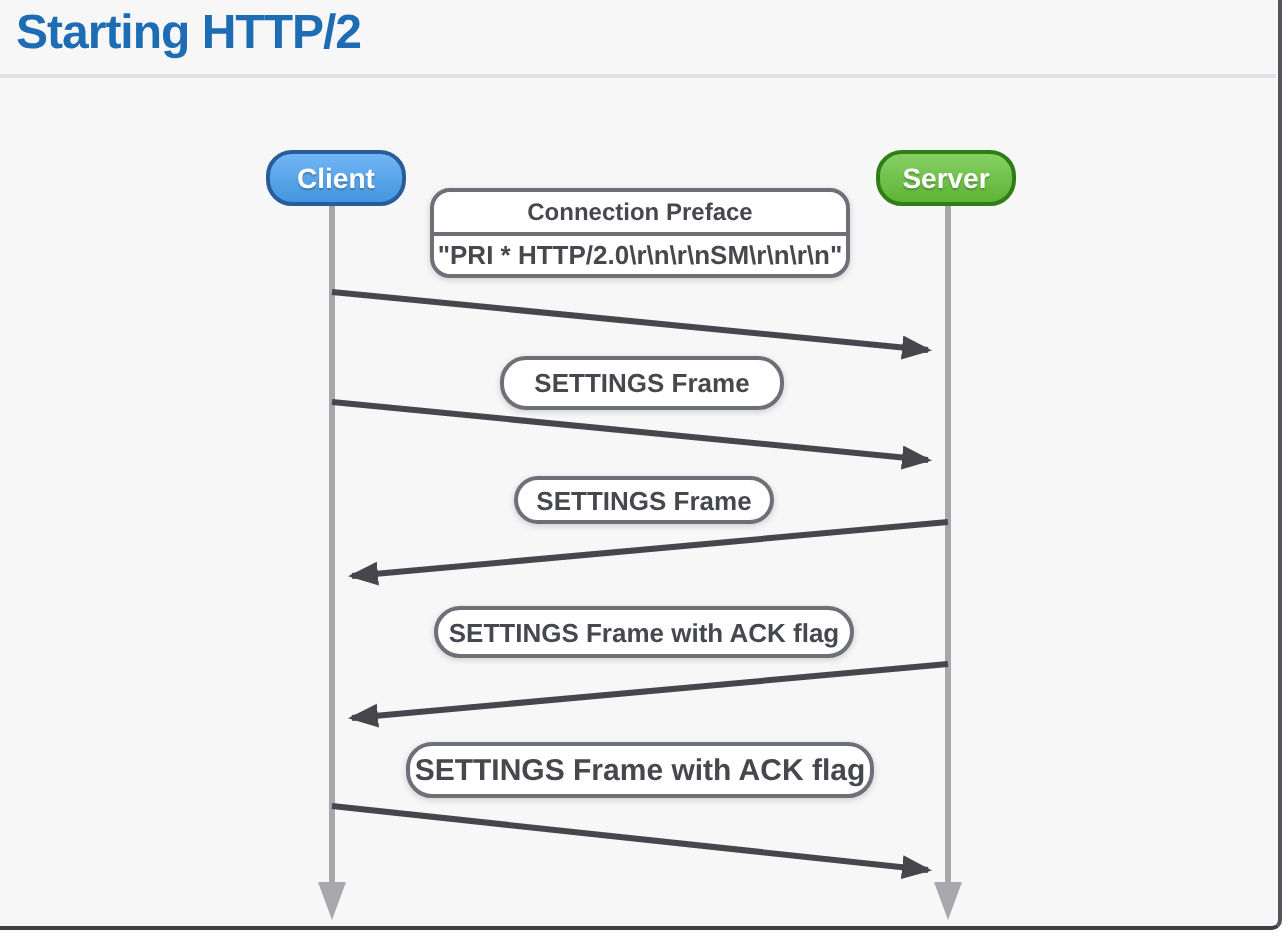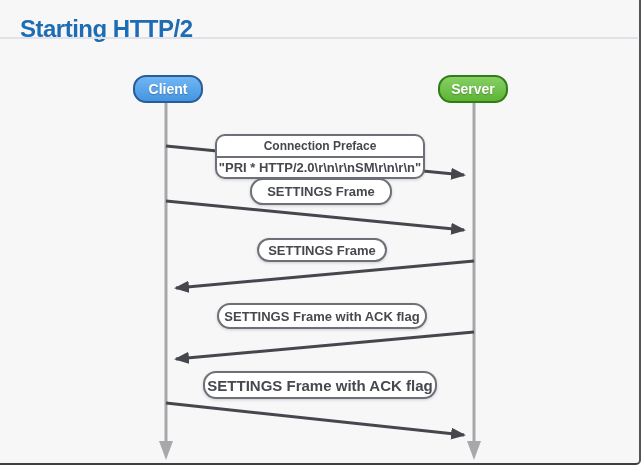--- a/index.html
+++ b/index.html
@@ -5,21 +5,21 @@
   html,body { margin:0; padding:0; background:#ffffff; font-family:"Liberation Sans", sans-serif; }
   .page { position:relative; width:644px; height:473px; background:#ffffff; overflow:hidden; }
   .slide {
     position:absolute; left:0; top:0; width:639px; height:463px;
     background:var(--background,#f7f7f8);
     border-right:2px solid #54555a;
     border-bottom:2px solid #3e3f43;
     border-radius:0 0 5px 0;
   }
   .page-title {
-    position:absolute; left:8px; top:3px; margin:12px;
+    position:absolute; left:8px; top:3px; margin:0;
     font-size:24px; font-weight:bold; letter-spacing:-0.5px;
     color:var(--title,#1d6cb4);
   }
   .title-divider {
     position:absolute; left:0; top:37px; width:638px; height:2px;
     background:#e1e1e7;
   }
   .overlay { position:absolute; left:0; top:0; }
   .actor {
     position:absolute; top:75px; height:24px;
@@ -42,21 +42,21 @@
   .note {
     position:absolute; box-sizing:border-box;
     background:#ffffff;
     border:2px solid var(--note-border,#6d7077);
     border-radius:13px;
     color:var(--note-text,#46484e); font-weight:bold;
     display:flex; align-items:center; justify-content:center;
     box-shadow:0 1px 3px rgba(60,60,70,.22);
     white-space:nowrap;
   }
-  .note-preface { left:215px; top:94px; width:210px; height:45px; border-radius:10px; flex-direction:column; padding:0;margin-top:40px; }
+  .note-preface { left:215px; top:94px; width:210px; height:45px; border-radius:10px; flex-direction:column; padding:0; }
   .note-preface .row1 { width:100%; height:20px; border-bottom:2px solid var(--note-border,#6d7077); display:flex; align-items:center; justify-content:center; font-size:12px; }
   .note-preface .row2 { width:100%; flex:1; display:flex; align-items:center; justify-content:center; font-size:13px; }
   .note-s1 { left:250px; top:178px; width:142px; height:27px; font-size:13px; }
   .note-s2 { left:257px; top:238px; width:130px; height:24px; font-size:13px; }
   .note-ack1 { left:217px; top:303px; width:210px; height:26px; font-size:13px; }
   .note-ack2 { left:203px; top:371px; width:234px; height:28px; font-size:15px; }
   .watermark {
     position:absolute; right:9px; top:444px;
     font-size:15px; color:var(--watermark,#e23c46);
   }

